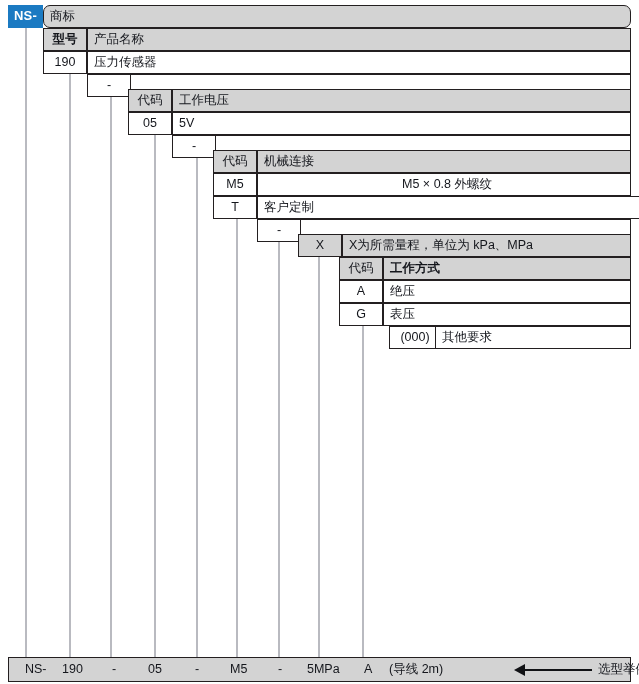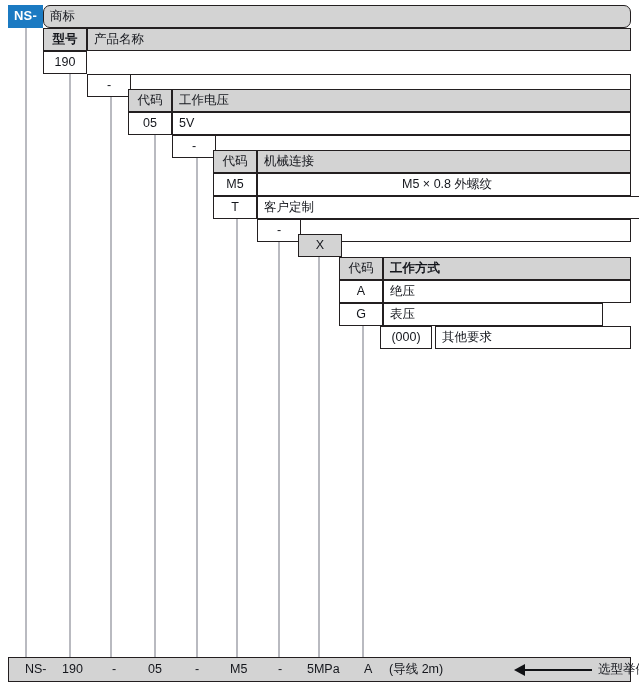--- a/index.html
+++ b/index.html
@@ -88,20 +88,21 @@
   <div class="vline" style="left:318px;top:257px;height:400px;"></div>
   <div class="vline" style="left:362px;top:326px;height:331px;"></div>
 
   <div class="brandchip" style="left:8px;top:5px;width:35px;">NS-</div>
   <div class="cell hdr name" style="left:43px;top:5px;width:588px;border-radius:7px;">商标</div>
 
   <div class="cell hdr code" style="left:43px;top:28px;width:44px;font-weight:bold;">型号</div>
   <div class="cell hdr name" style="left:87px;top:28px;width:544px;">产品名称</div>
 
   <div class="cell code" style="left:43px;top:51px;width:44px;">190</div>
+  <div class="cell name" style="left:87px;top:51px;width:544px;">压力传感器</div>
 
   <div class="cell dash" style="left:87px;top:74px;width:44px;">-</div>
   <div class="cell name" style="left:131px;top:74px;width:500px;border-left:none;"></div>
 
   <div class="cell hdr code" style="left:128px;top:89px;width:44px;">代码</div>
   <div class="cell hdr name" style="left:172px;top:89px;width:459px;">工作电压</div>
 
   <div class="cell code" style="left:128px;top:112px;width:44px;">05</div>
   <div class="cell name" style="left:172px;top:112px;width:459px;">5V</div>
 
@@ -114,31 +115,32 @@
   <div class="cell code" style="left:213px;top:173px;width:44px;">M5</div>
   <div class="cell name" style="left:257px;top:173px;width:374px;text-align:center;">M5 × 0.8 外螺纹</div>
 
   <div class="cell code" style="left:213px;top:196px;width:44px;">T</div>
   <div class="cell name" style="left:257px;top:196px;width:436px;">客户定制</div>
 
   <div class="cell dash" style="left:257px;top:219px;width:44px;">-</div>
   <div class="cell name" style="left:301px;top:219px;width:330px;border-left:none;"></div>
 
   <div class="cell hdr code" style="left:298px;top:234px;width:44px;">X</div>
+  <div class="cell hdr name" style="left:342px;top:234px;width:289px;">X为所需量程，单位为 kPa、MPa</div>
 
   <div class="cell hdr code" style="left:339px;top:257px;width:44px;">代码</div>
   <div class="cell hdr name" style="left:383px;top:257px;width:248px;font-weight:bold;">工作方式</div>
 
   <div class="cell code" style="left:339px;top:280px;width:44px;">A</div>
   <div class="cell name" style="left:383px;top:280px;width:248px;">绝压</div>
 
   <div class="cell code" style="left:339px;top:303px;width:44px;">G</div>
-  <div class="cell name" style="left:383px;top:303px;width:220px;">表压</div>
+  <div class="cell name" style="left:383px;top:303px;width:248px;">表压</div>
 
-  <div class="cell code" style="left:380px;top:326px;width:52px;">(000)</div>
+  <div class="cell code" style="left:389px;top:326px;width:52px;">(000)</div>
   <div class="cell name" style="left:435px;top:326px;width:196px;">其他要求</div>
 
   <div class="example" style="left:8px;top:657px;width:623px;">
     <span class="tok" style="left:16px;">NS-</span>
     <span class="tok" style="left:53px;">190</span>
     <span class="tok" style="left:103px;">-</span>
     <span class="tok" style="left:139px;">05</span>
     <span class="tok" style="left:186px;">-</span>
     <span class="tok" style="left:221px;">M5</span>
     <span class="tok" style="left:269px;">-</span>

